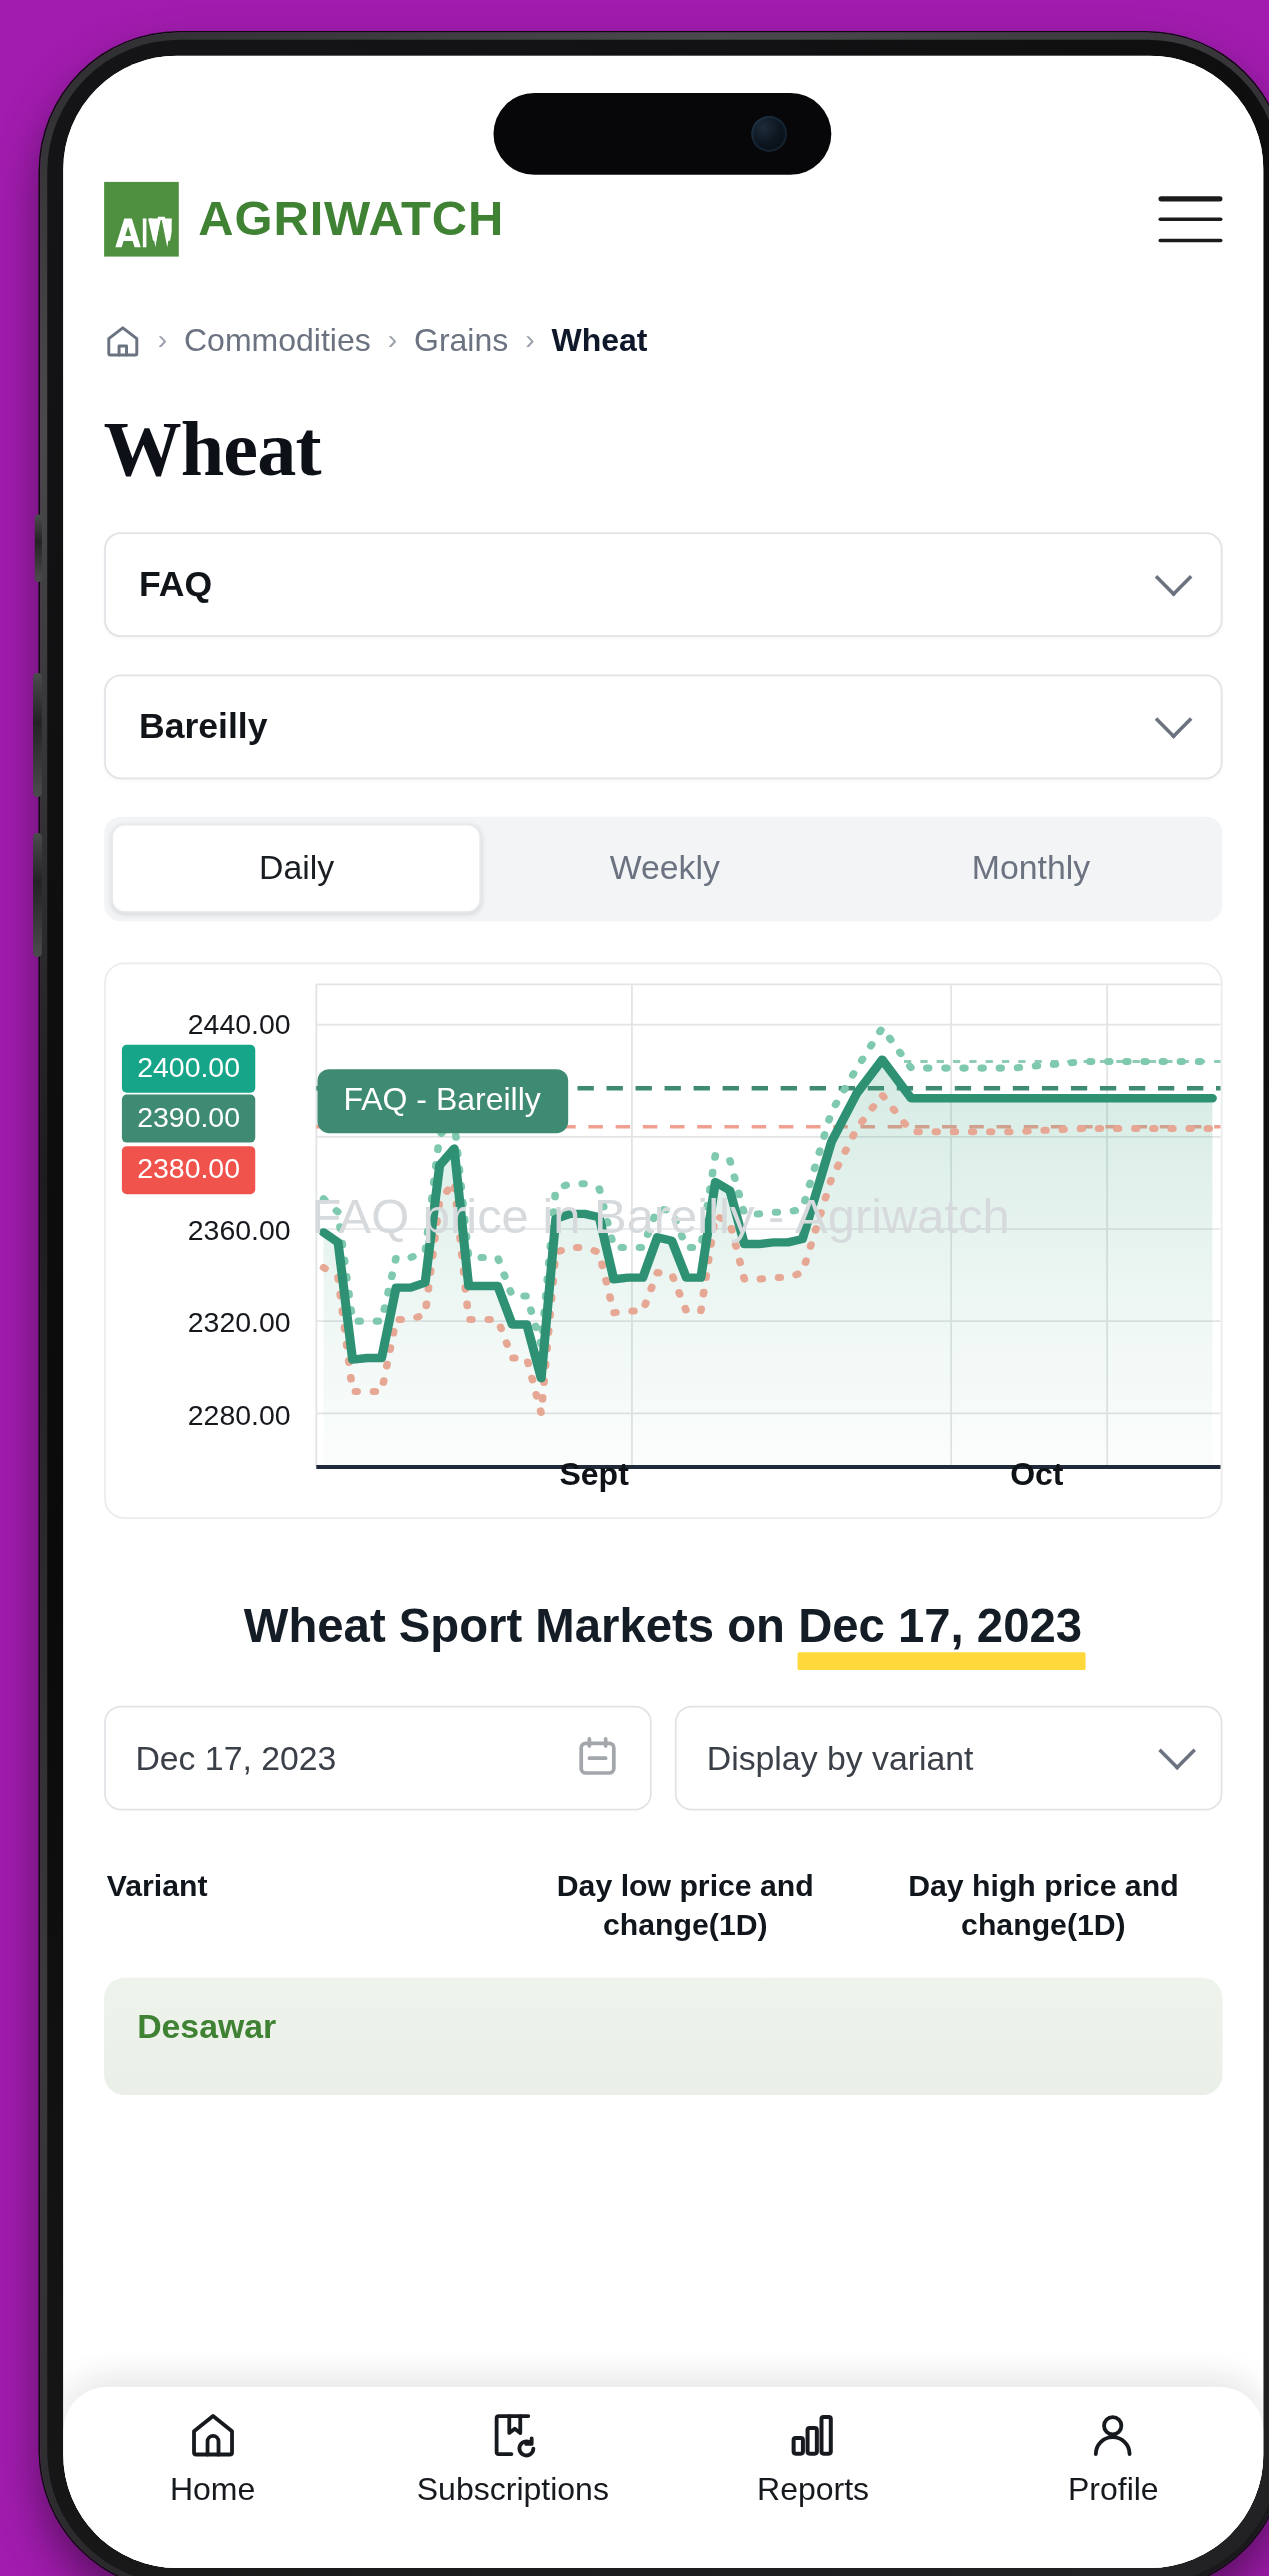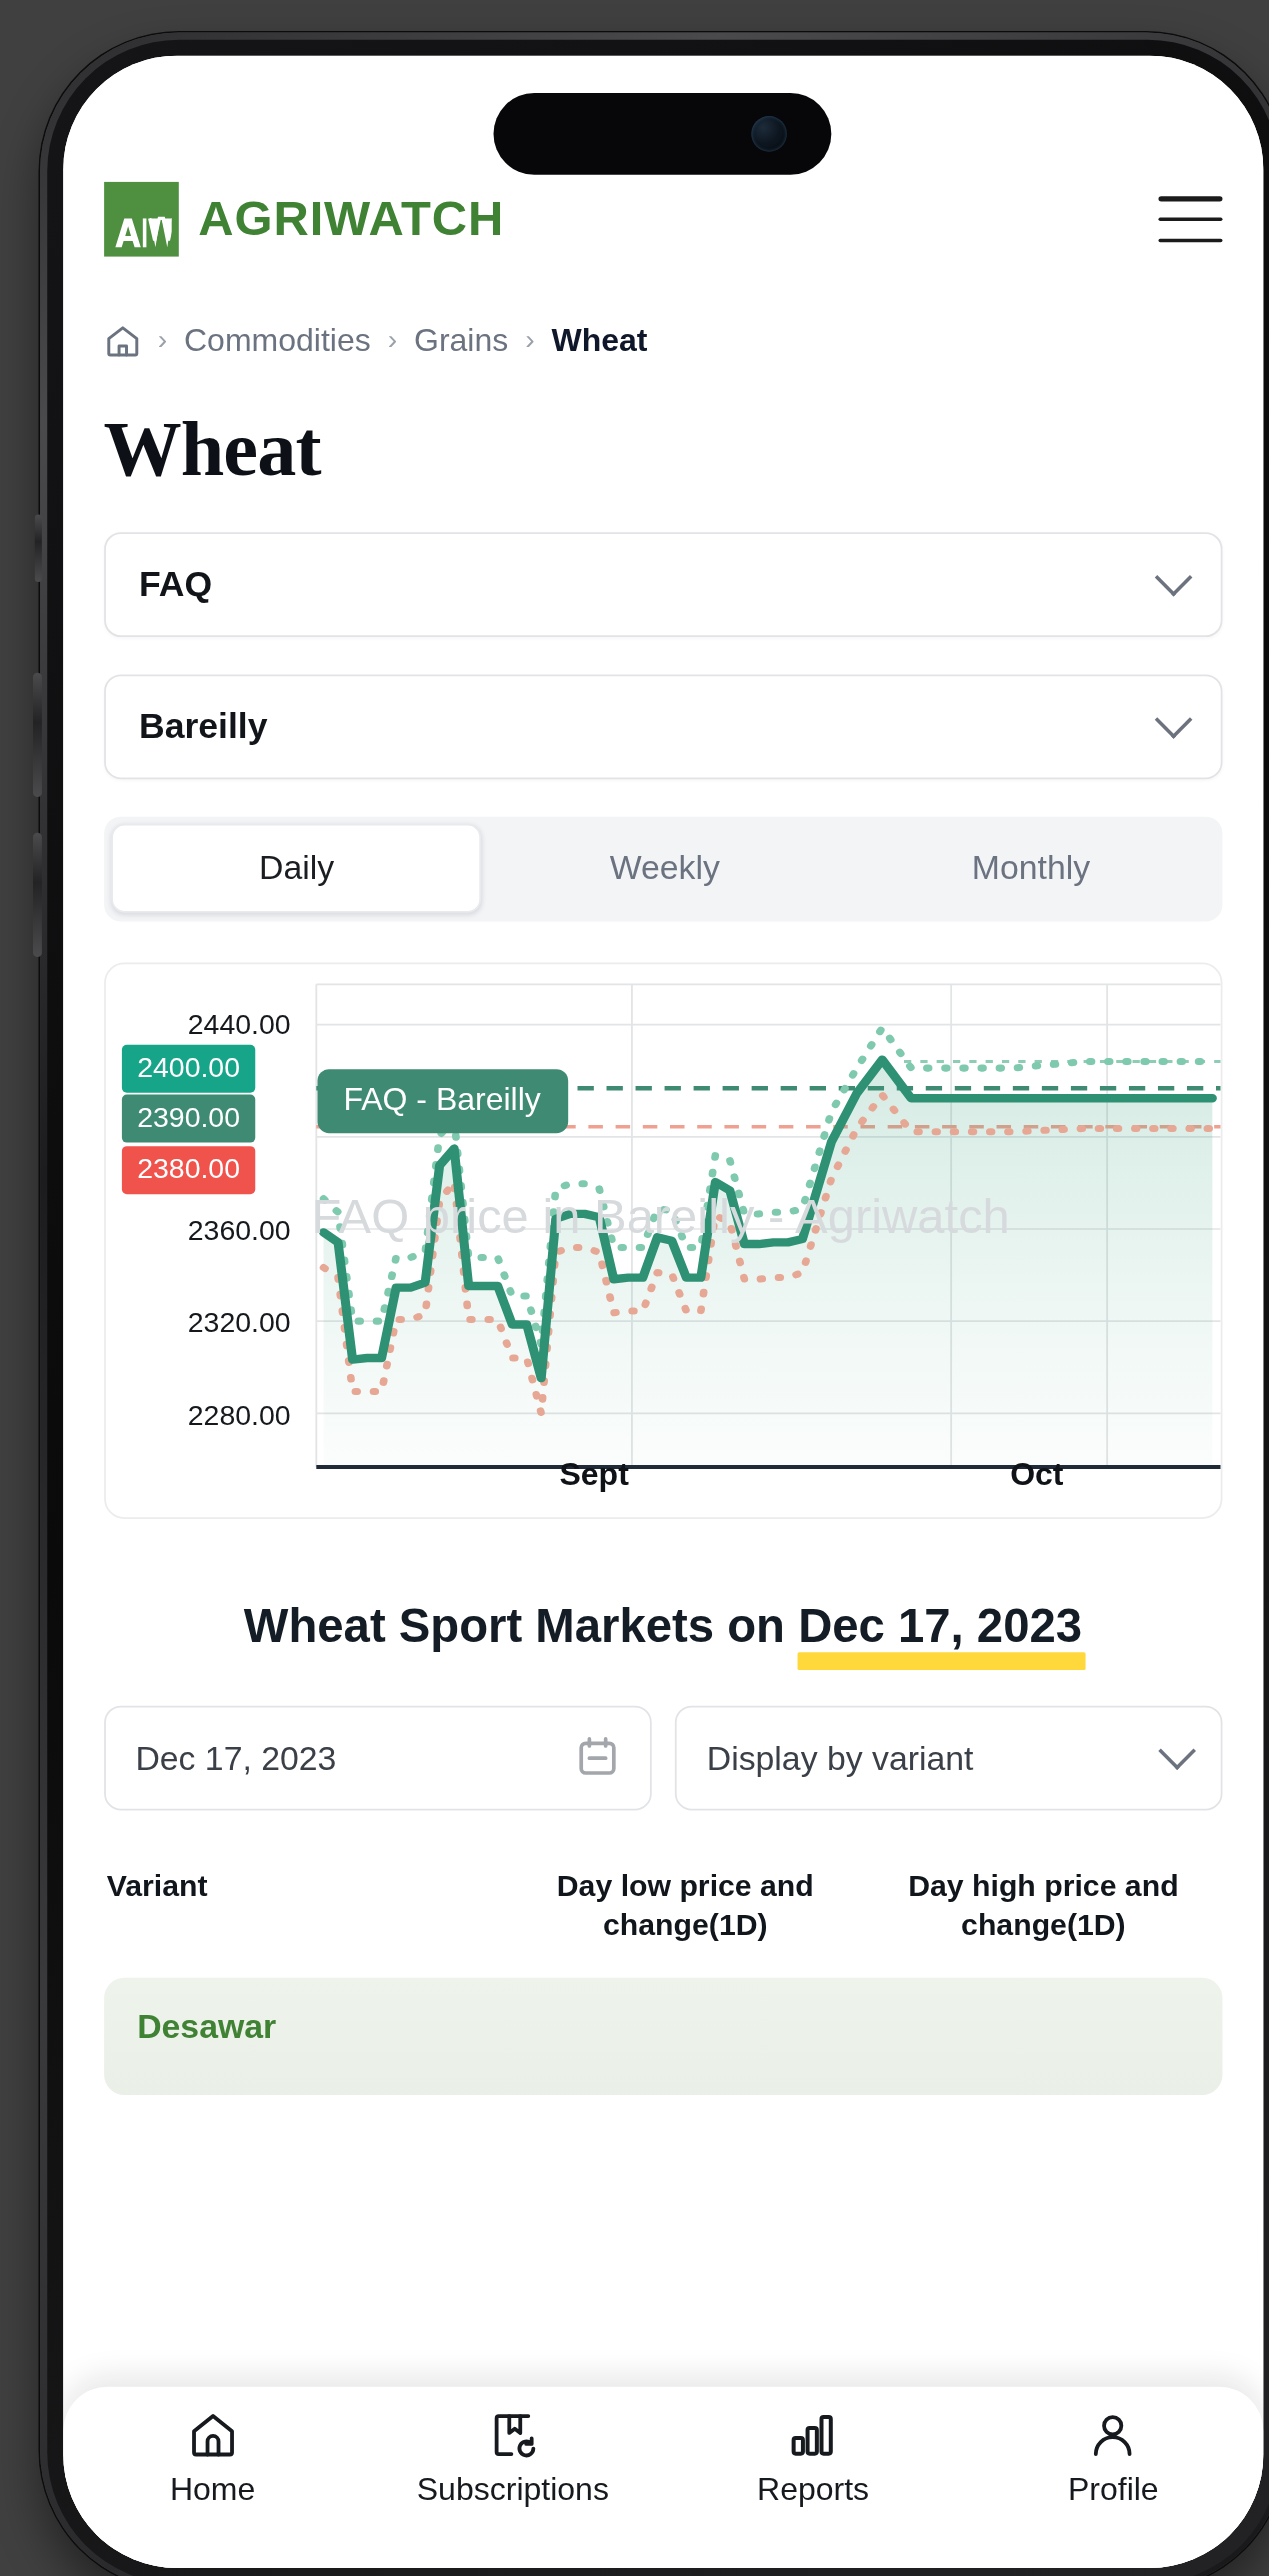--- a/index.html
+++ b/index.html
@@ -8,21 +8,21 @@
     width: 1270px; height: 2576px;
     background: #ffffff;
     font-family: "Liberation Sans", sans-serif;
     overflow: hidden;
   }
 
   
   .stage {
     position: relative;
     width: 1270px; height: 2576px;
-    background: #404040;
+    background: #a21caf;
   }
   .phone-outer {
     position: absolute;
     left: 17px; top: 13.3px;
     width: 702px; height: 1465px;
     transform: scale(1.778);
     transform-origin: 0 0;
     border-radius: 0;
   }
 

